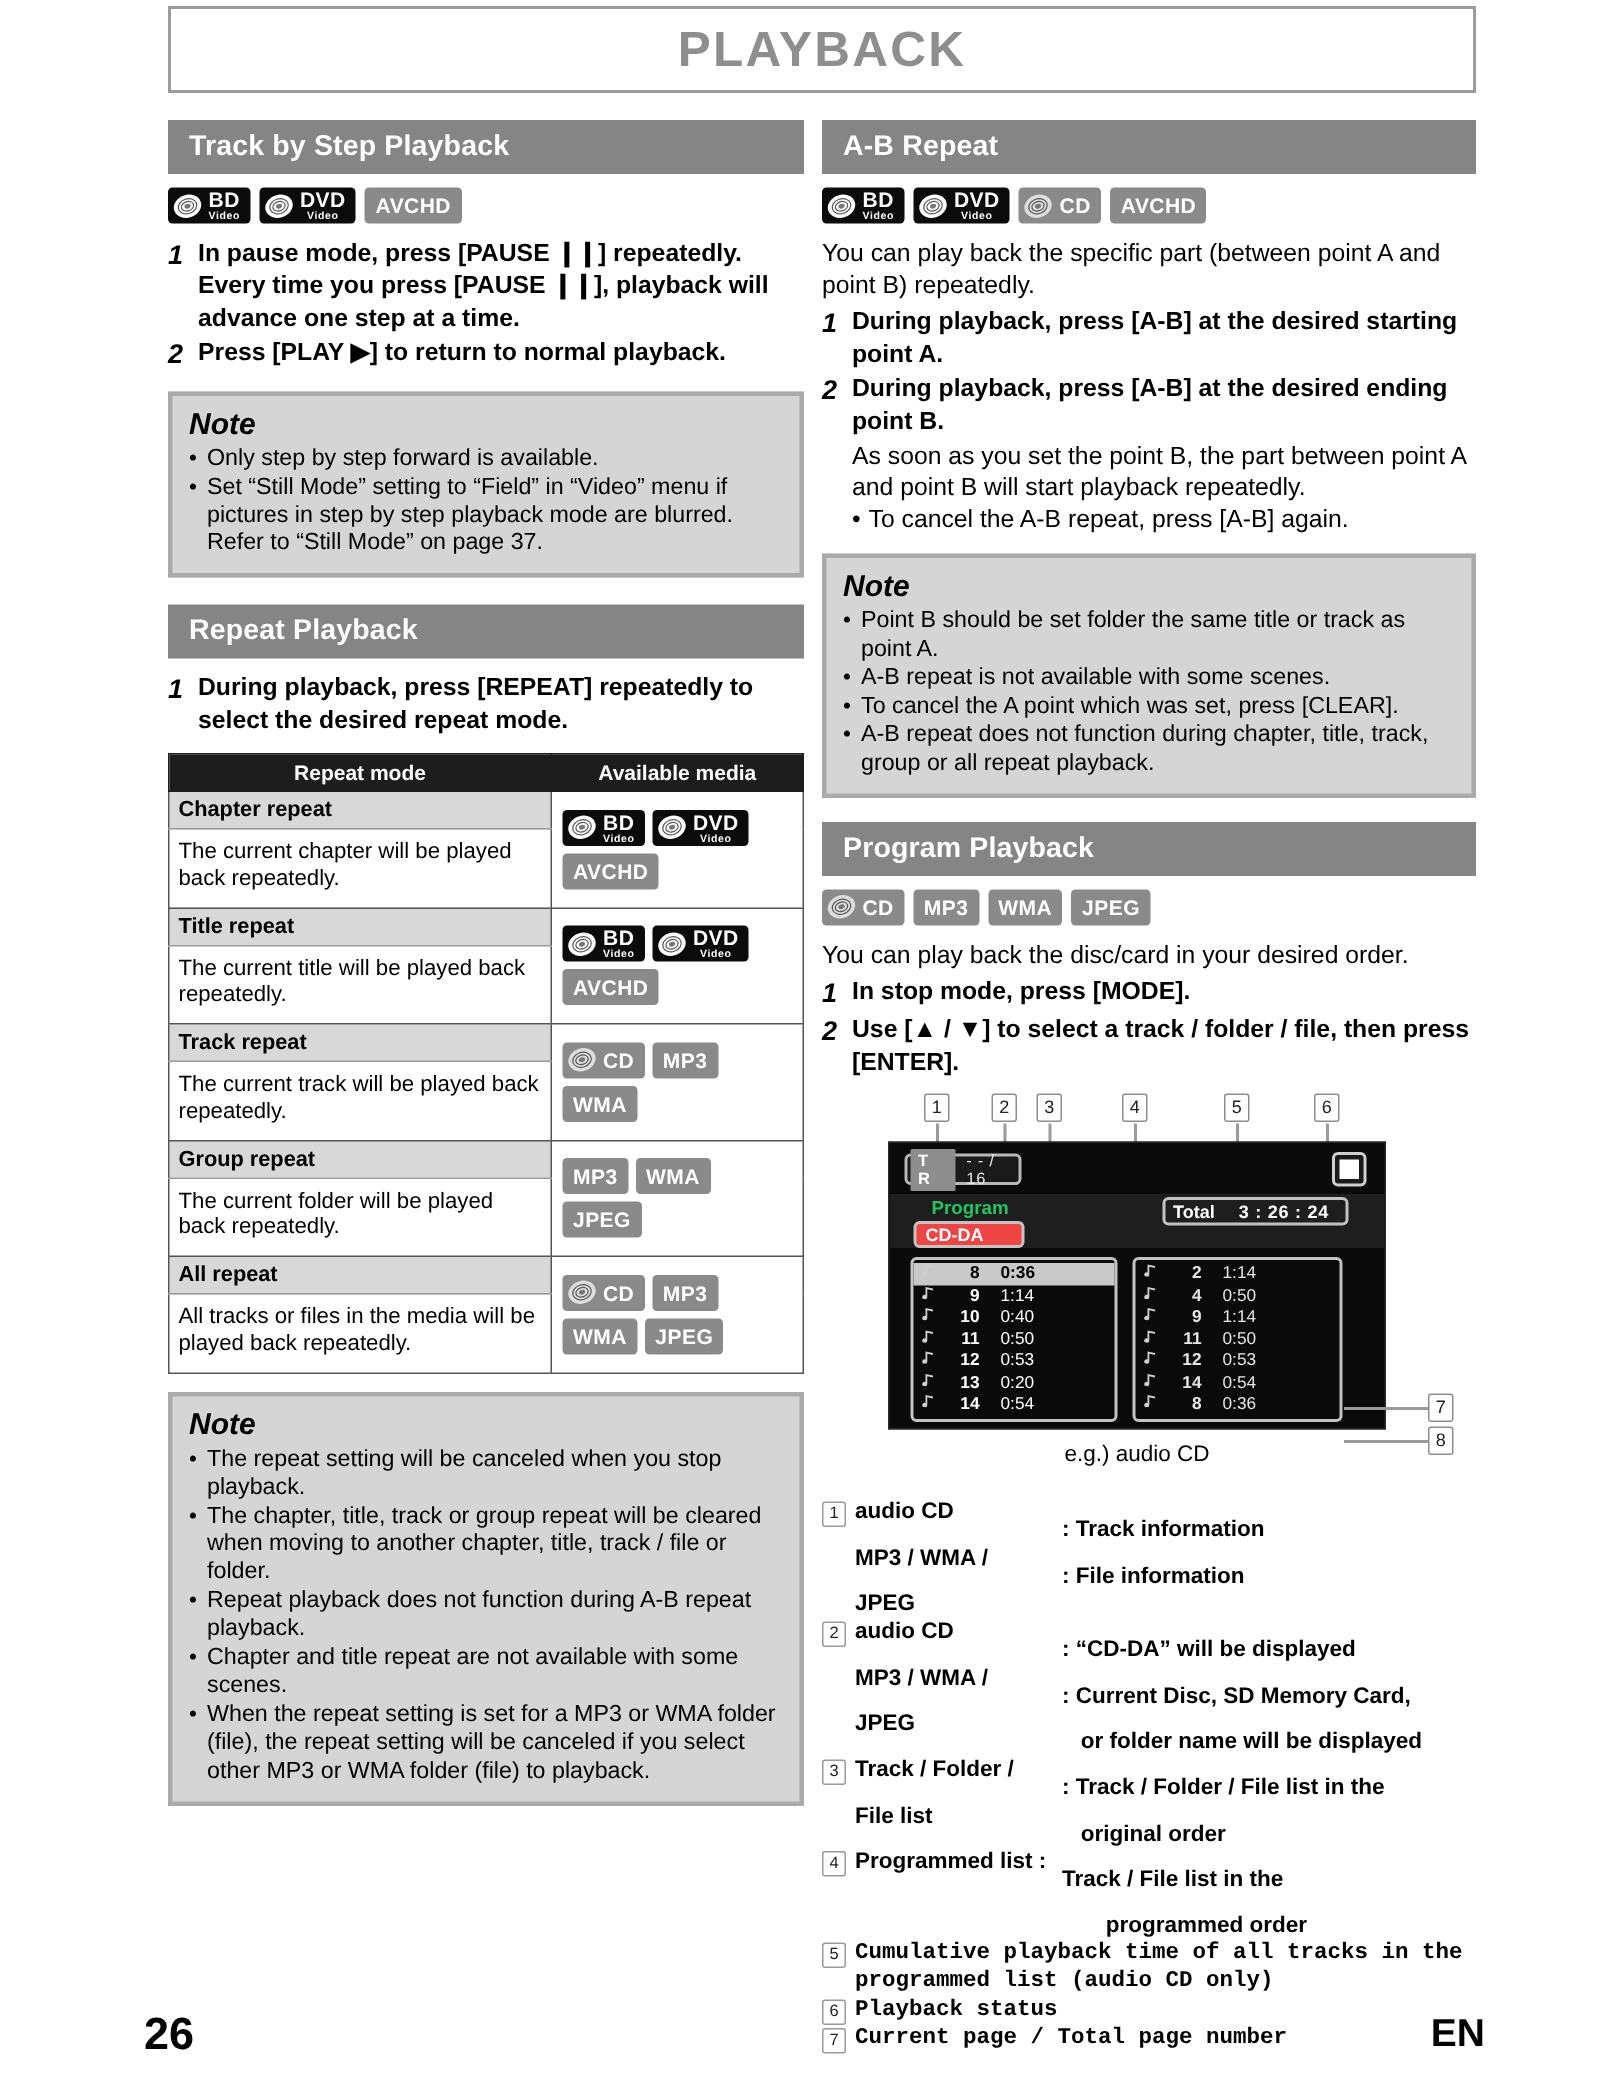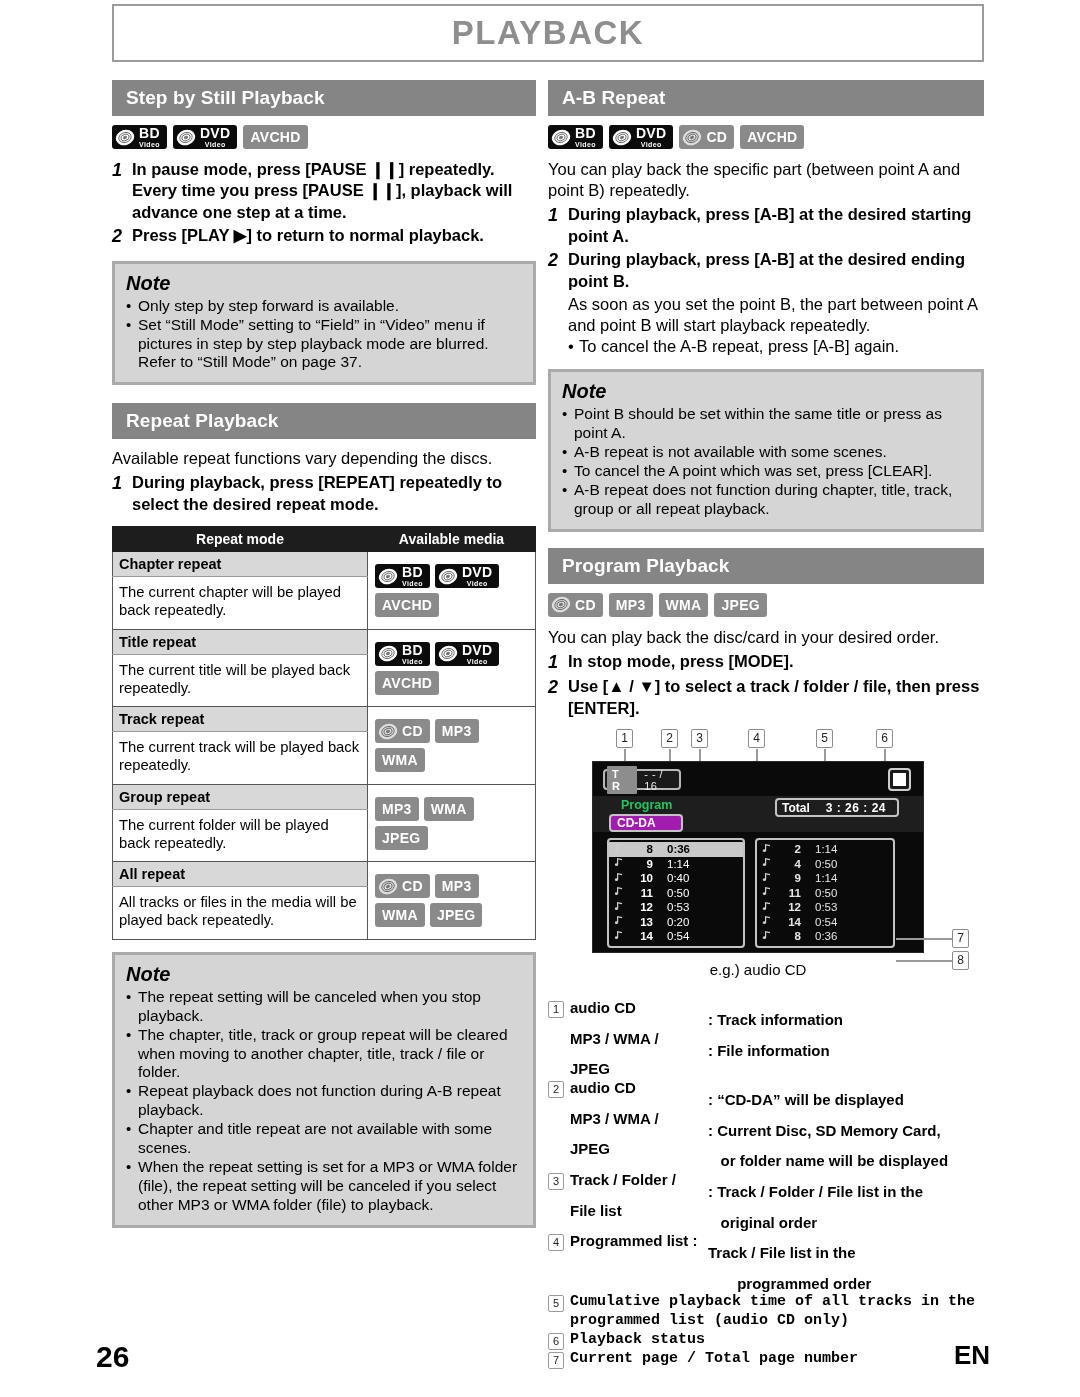--- a/index.html
+++ b/index.html
@@ -153,21 +153,21 @@
   .band {
     position: absolute; left: 0; top: 34px; width: 100%; height: 36px;
     background: #1e1e1e;
   }
   .prog-label {
     position: absolute; left: 28px; top: 36px; color: #22c55e;
     font-size: 12.5px; font-weight: bold;
   }
   .cdda-box {
     position: absolute; left: 16px; top: 52px; width: 74px; height: 18px;
-    border: 2px solid #c3c3c3; border-radius: 4px; background: #a21caf;
+    border: 2px solid #c3c3c3; border-radius: 4px; background: #ef4444;
     color: #fff; font-size: 12px; font-weight: bold;
     display: flex; align-items: center; padding-left: 6px;
   }
   .total-box {
     position: absolute; left: 182px; top: 36px; width: 124px; height: 19px;
     border: 2px solid #c3c3c3; border-radius: 4px; background: #1e1e1e;
     color: #fff; font-size: 12px; font-weight: bold;
     display: flex; align-items: center;
   }
   .total-box .t-lab { margin-left: 5px; }
@@ -216,21 +216,21 @@
 <body>
 
 <div class="page">
 
   <div class="hdr-box">
     <div class="hdr-title">PLAYBACK</div>
   </div>
 
   <div class="col-left">
 
-    <div class="sec-bar">Step by Still Playback</div>
+    <div class="sec-bar">Track by Step Playback</div>
     <div class="badges" id="bg-sbs">
         <span class="badge black disc">
           <span class="disc-glyph">
             <svg width="22" height="17" viewBox="0 0 22 17">
               <ellipse cx="10" cy="8.5" rx="9.3" ry="7.6" fill="#ffffff" transform="rotate(-18 10 8.5)"></ellipse>
               <ellipse cx="10" cy="8.5" rx="6.3" ry="4.9" fill="none" stroke="#555" stroke-width="0.8" transform="rotate(-18 10 8.5)"></ellipse>
               <ellipse cx="10" cy="8.5" rx="4.2" ry="3.1" fill="none" stroke="#555" stroke-width="0.8" transform="rotate(-18 10 8.5)"></ellipse>
               <ellipse cx="10" cy="8.5" rx="2.1" ry="1.5" fill="#777" transform="rotate(-18 10 8.5)"></ellipse>
             </svg>
           </span>
@@ -275,21 +275,20 @@
             <span class="txt">Only step by step forward is available.</span>
           </li>
         <li>
             <span class="dot">•</span>
             <span class="txt">Set “Still Mode” setting to “Field” in “Video” menu if pictures in step by step playback mode are blurred. Refer to “Still Mode” on page 37.</span>
           </li>
       </ul>
     </div>
 
     <div class="sec-bar" style="margin-top:18px">Repeat Playback</div>
-    <div class="para">Available repeat functions vary depending the discs.</div>
     <div class="step">
       <div class="step-num">1</div>
       <div class="step-txt">During playback, press [REPEAT] repeatedly to select the desired repeat mode.</div>
     </div>
 
     <table class="rep">
       <thead>
         <tr>
           <th>Repeat mode</th>
           <th class="c2">Available media</th>
@@ -545,21 +544,21 @@
     <div class="sub-bullet">
       <span class="dot">•</span>
       <span>To cancel the A-B repeat, press [A-B] again.</span>
     </div>
 
     <div class="note">
       <div class="note-title">Note</div>
       <ul id="ab-note">
           <li>
             <span class="dot">•</span>
-            <span class="txt">Point B should be set within the same title or press as point A.</span>
+            <span class="txt">Point B should be set folder the same title or track as point A.</span>
           </li>
           <li>
             <span class="dot">•</span>
             <span class="txt">A-B repeat is not available with some scenes.</span>
           </li>
           <li>
             <span class="dot">•</span>
             <span class="txt">To cancel the A point which was set, press [CLEAR].</span>
           </li>
           <li>

